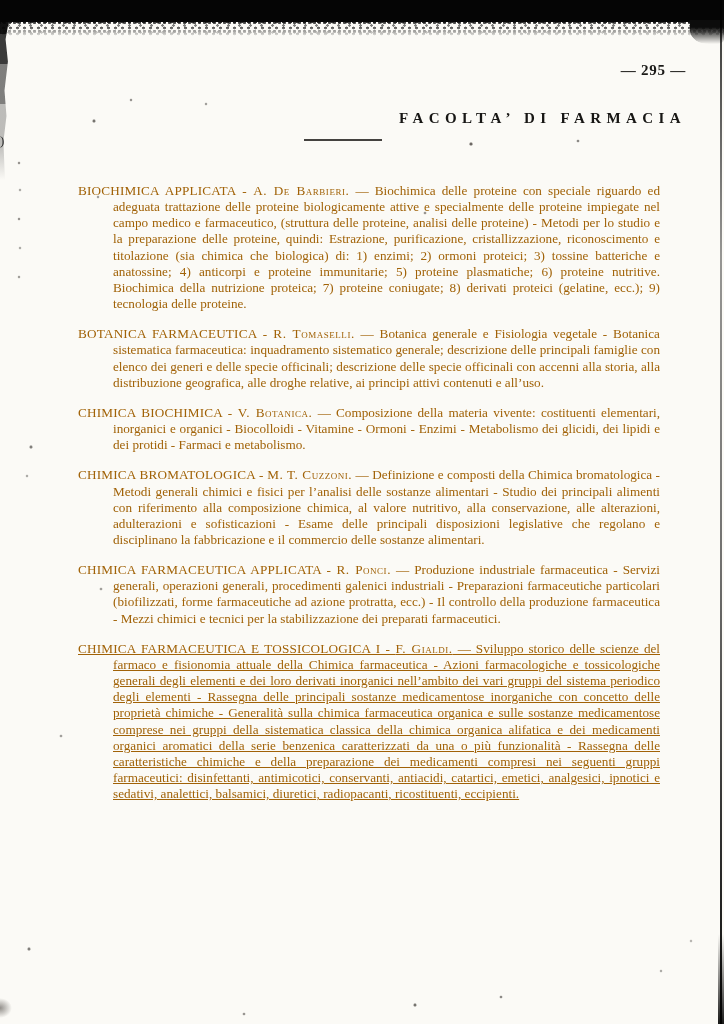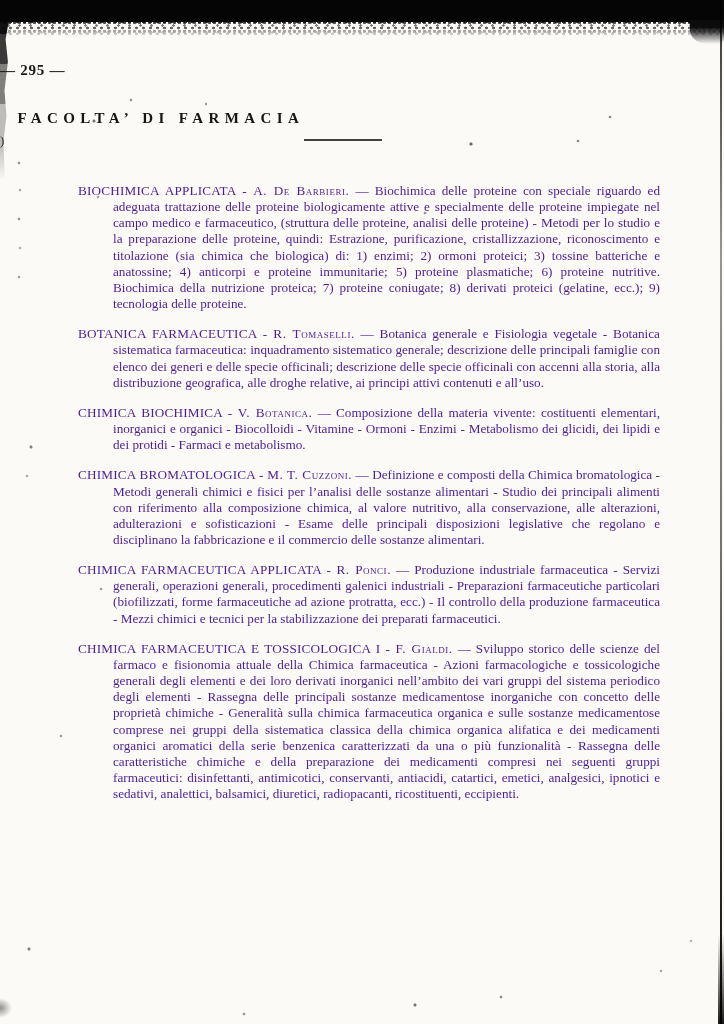--- a/index.html
+++ b/index.html
@@ -87,21 +87,21 @@
       60px 735px 0 0.3px rgba(30,26,22,.4),
       28px 948px 0 0.4px rgba(30,26,22,.55),
       414px 1004px 0 0.4px rgba(30,26,22,.6),
       500px 996px 0 0.3px rgba(30,26,22,.5),
       243px 1013px 0 0.3px rgba(30,26,22,.45),
       660px 970px 0 0.2px rgba(30,26,22,.35),
       690px 940px 0 0.2px rgba(30,26,22,.3);
   }
 
   
-  .page-header { width: 686px; text-align: left; }
+  .page-header { width: 686px; text-align: right; }
   .page-number {
     padding-top: 62px;
     font-size: 15px; font-weight: 700; letter-spacing: .05em;
     color: #1b1a18;
   }
   .faculty-title {
     margin: 31px 0 0 12px;
     font-size: 15px; font-weight: 700;
     letter-spacing: .36em; text-indent: .36em;
     color: #171614;
@@ -110,23 +110,23 @@
     width: 78px; height: 0;
     border-top: 2px solid rgba(35,33,30,.85);
     margin: 12px auto 0 auto;
   }
   .courses { margin: 42px 64px 0 78px; }
   .course {
     margin: 0 0 14px 0;
     font-size: 13.2px; line-height: 16.15px;
     text-align: justify;
     padding-left: 35px; text-indent: -35px;
-    color: #4c1d95;
+    color: #a16207;
   }
-  .course:last-child { margin-bottom: 0; }
+  .course:last-child { margin-bottom: 0; text-decoration: underline; }
   .cname { letter-spacing: .015em; }
   .prof { font-variant: small-caps; letter-spacing: .04em; }
 </style>
 </head>
 <body>
 
 <div class="page">
 
   <div class="scan-top"></div>
   <div class="scan-fray"></div>

